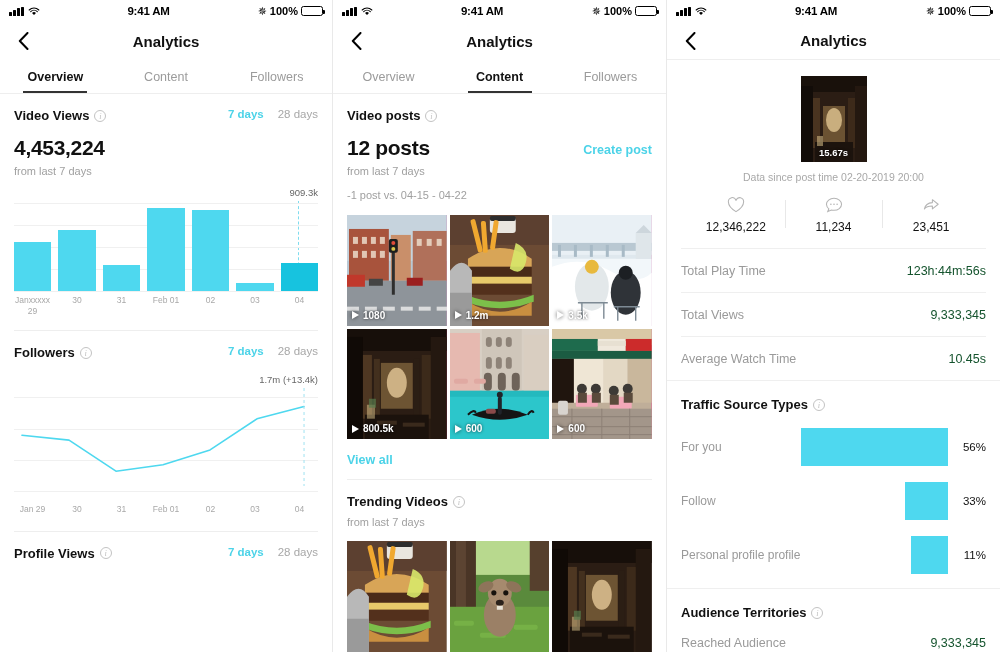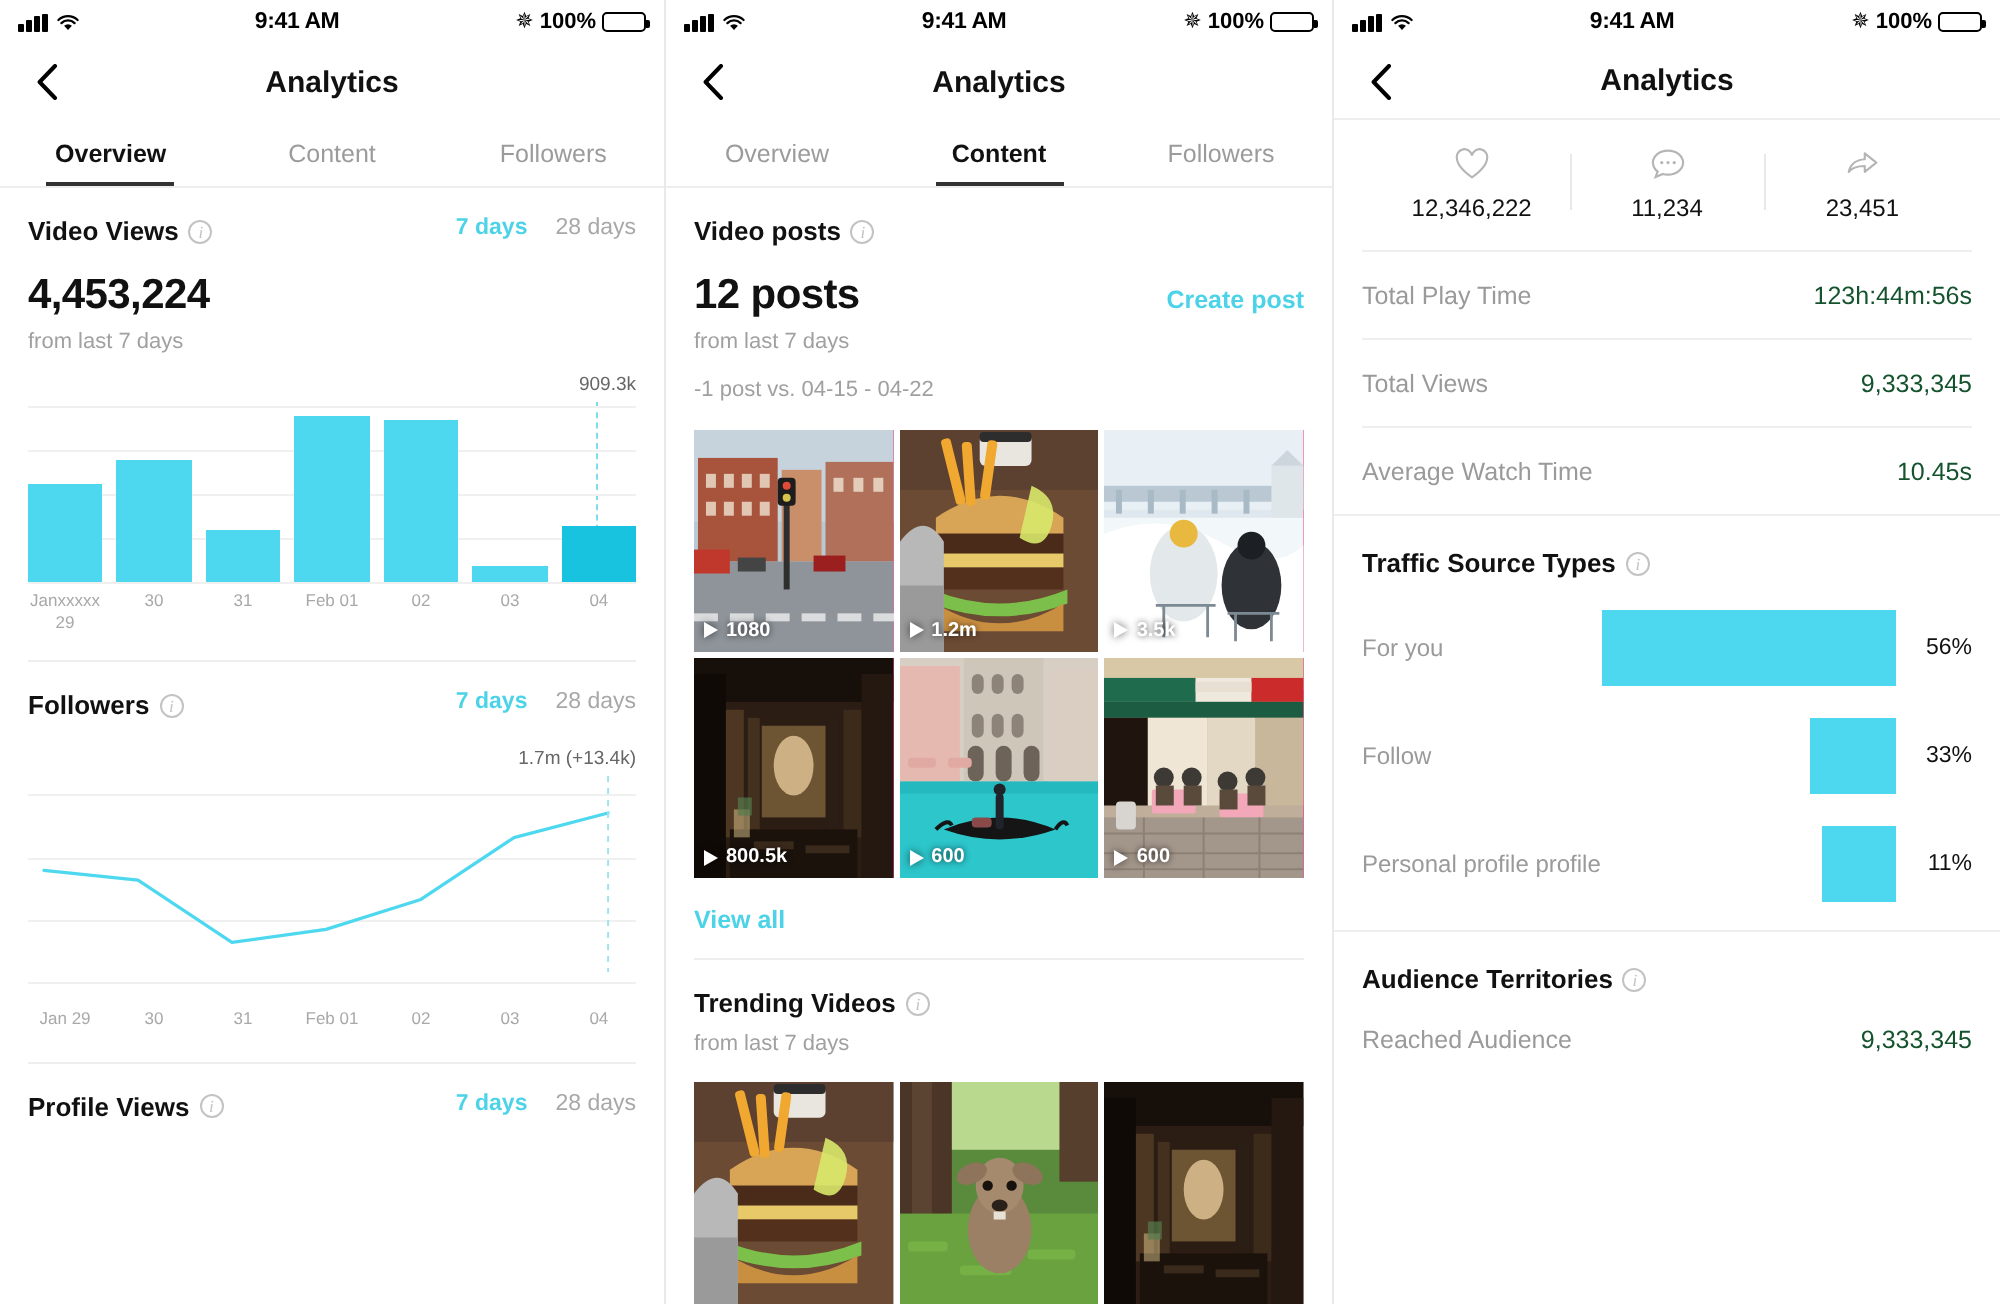--- a/index.html
+++ b/index.html
@@ -696,20 +696,38 @@
 
     <div class="navbar" style="border-bottom:1px solid #eee">
       <div class="back-btn">
         <svg width="11" height="18" viewBox="0 0 11 18">
           <path d="M9.5 1 1.8 9l7.7 8" stroke="#000" stroke-width="2" fill="none" stroke-linecap="round" stroke-linejoin="round"></path>
         </svg>
       </div>
       <div class="nav-title">Analytics</div>
     </div>
 
+    <div class="post-thumb-wrap">
+      <div class="post-thumb">
+        <svg viewBox="0 0 66 86" preserveAspectRatio="none" style="position:absolute;inset:0;width:100%;height:100%">
+          <rect width="66" height="86" fill="#2b1d14"></rect>
+          <rect x="0" y="0" width="66" height="16" fill="#19110b"></rect>
+          <rect x="0" y="10" width="12" height="76" fill="#120c08"></rect>
+          <rect x="54" y="10" width="12" height="76" fill="#241810"></rect>
+          <rect x="12" y="22" width="7" height="50" fill="#4a3420"></rect>
+          <rect x="47" y="22" width="7" height="50" fill="#3d2a1a"></rect>
+          <rect x="22" y="30" width="22" height="36" fill="#6b5232"></rect>
+          <ellipse cx="33" cy="44" rx="8" ry="12" fill="#c9ae7e"></ellipse>
+          <rect x="14" y="66" width="38" height="20" fill="#1c130d"></rect>
+          <rect x="16" y="60" width="6" height="10" fill="#d9c089" opacity=".55"></rect>
+        </svg>
+        <div class="post-dur">15.67s</div>
+      </div>
+      <div class="post-since">Data since post time 02-20-2019 20:00</div>
+    </div>
 
     <div class="stat-row">
       <div class="stat">
         <svg width="18" height="16" viewBox="0 0 20 18">
           <path d="M10 16.5S1.5 11 1.5 5.8A4.3 4.3 0 0 1 10 4.2a4.3 4.3 0 0 1 8.5 1.6C18.5 11 10 16.5 10 16.5z" fill="none" stroke="#b5b5b5" stroke-width="1.2"></path>
         </svg>
         <span class="val">12,346,222</span>
       </div>
       <div class="stat">
         <svg width="18" height="16" viewBox="0 0 20 18">

